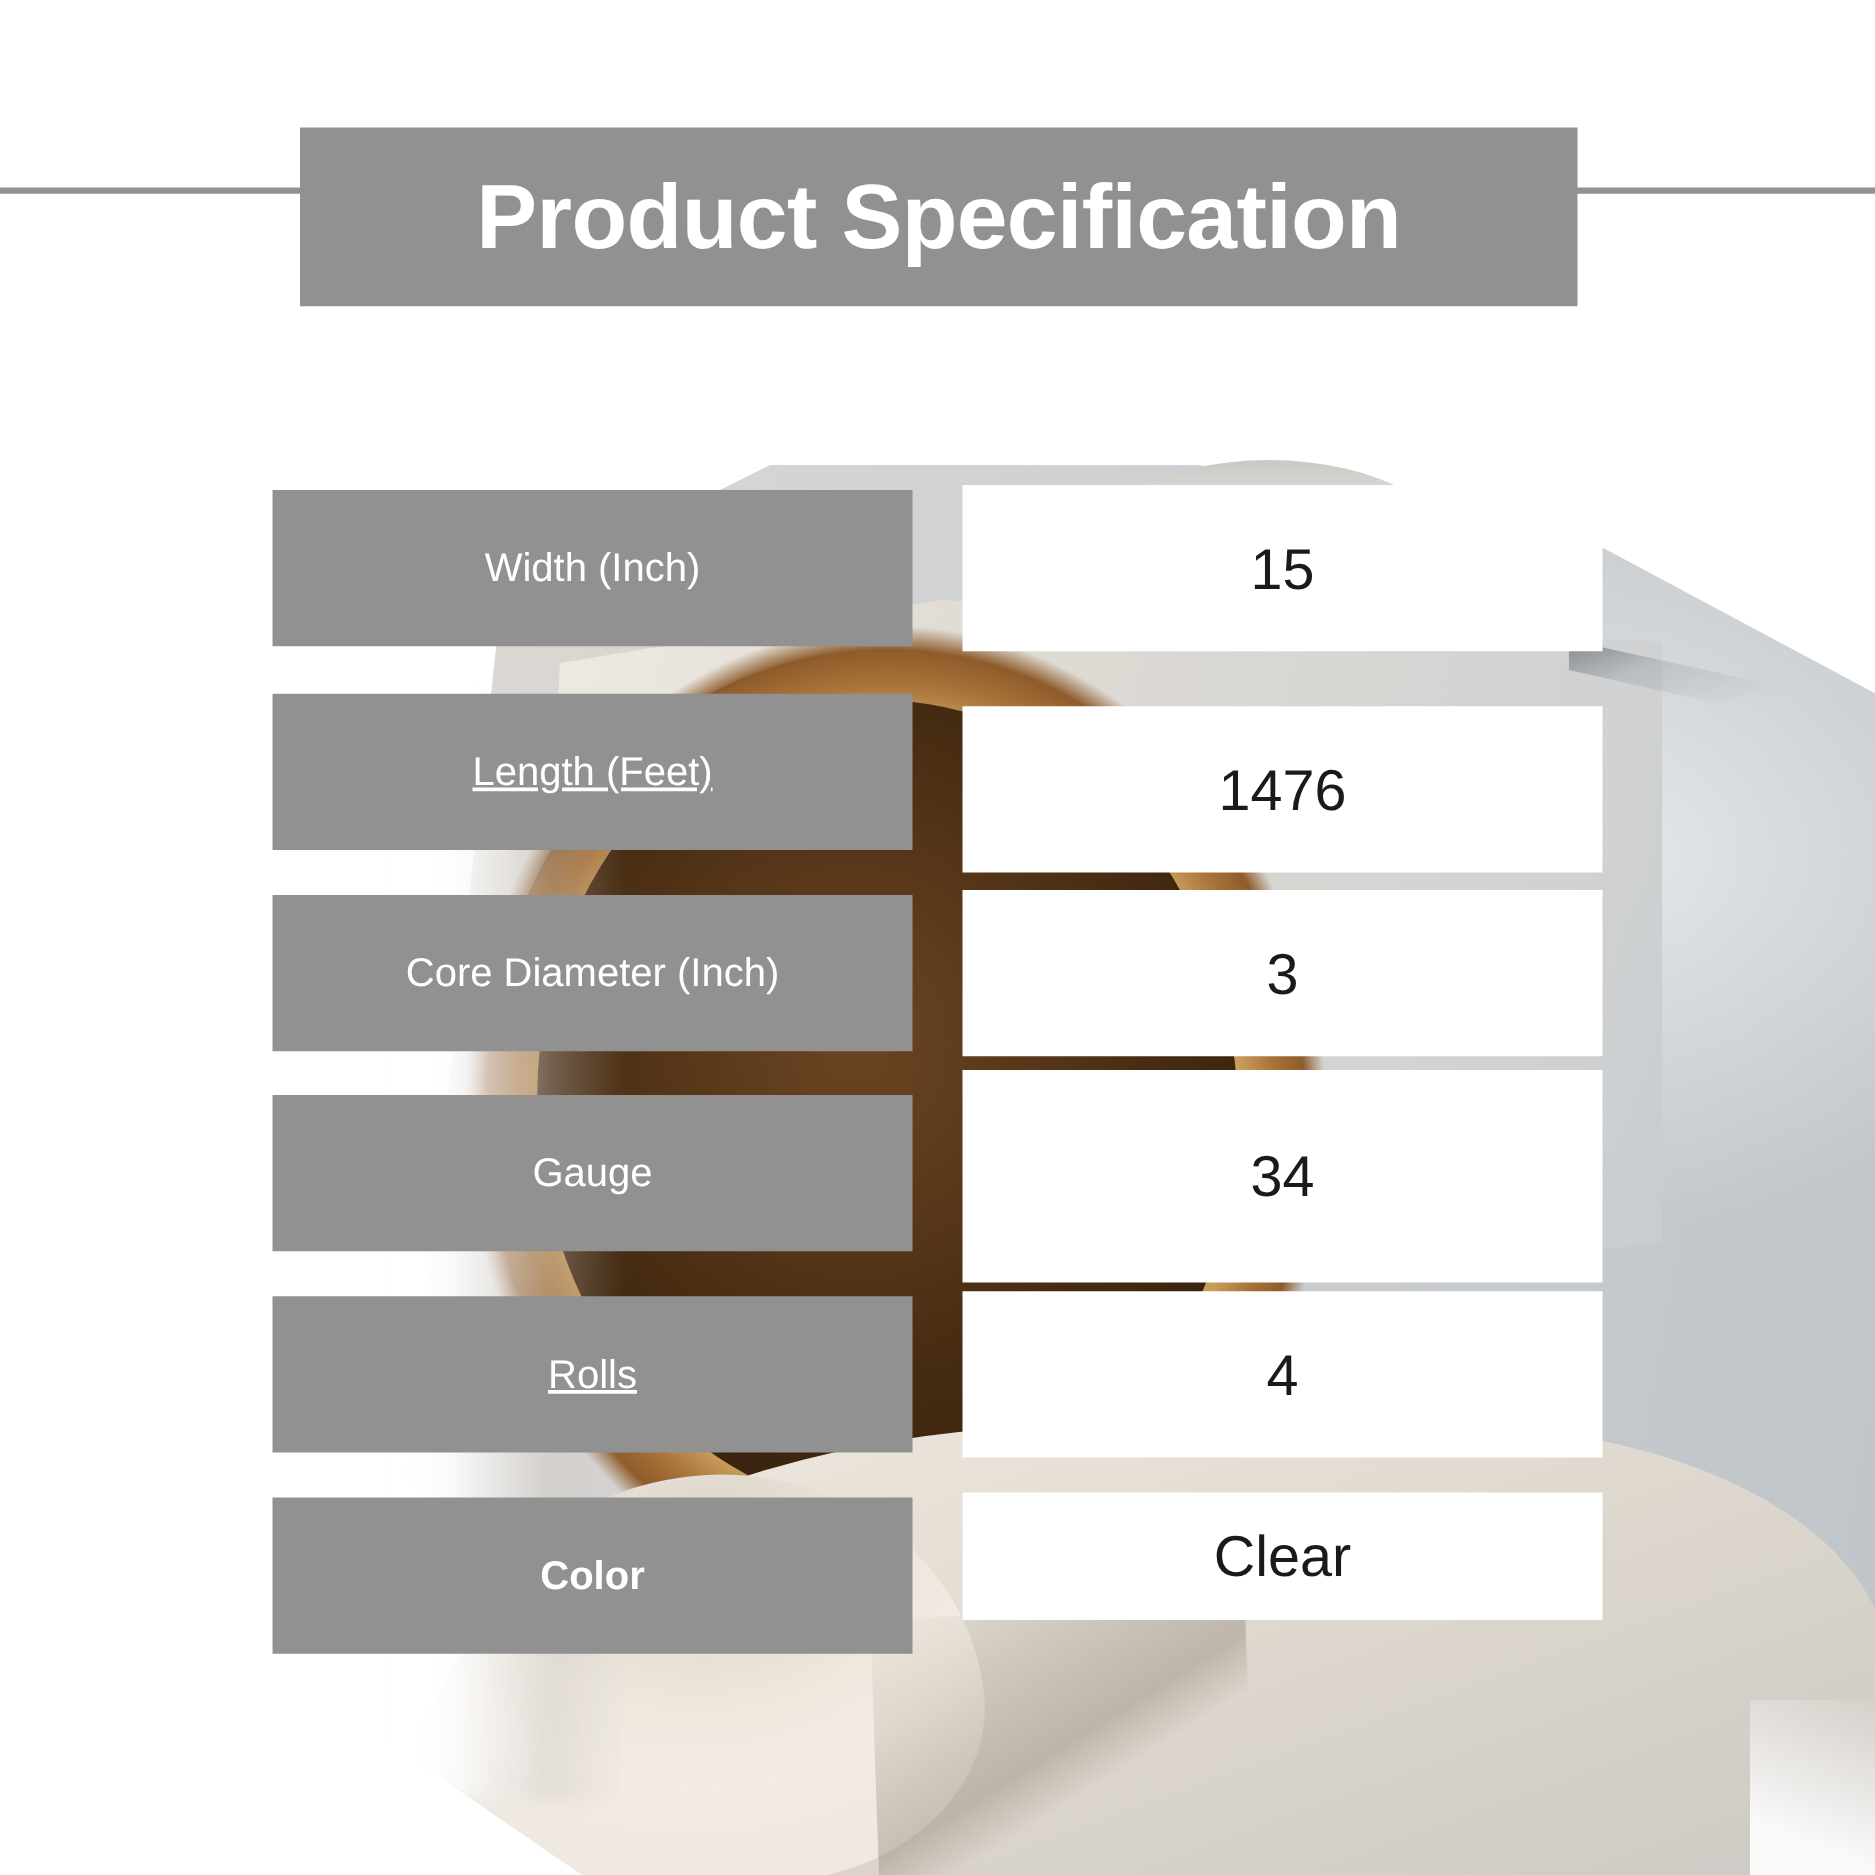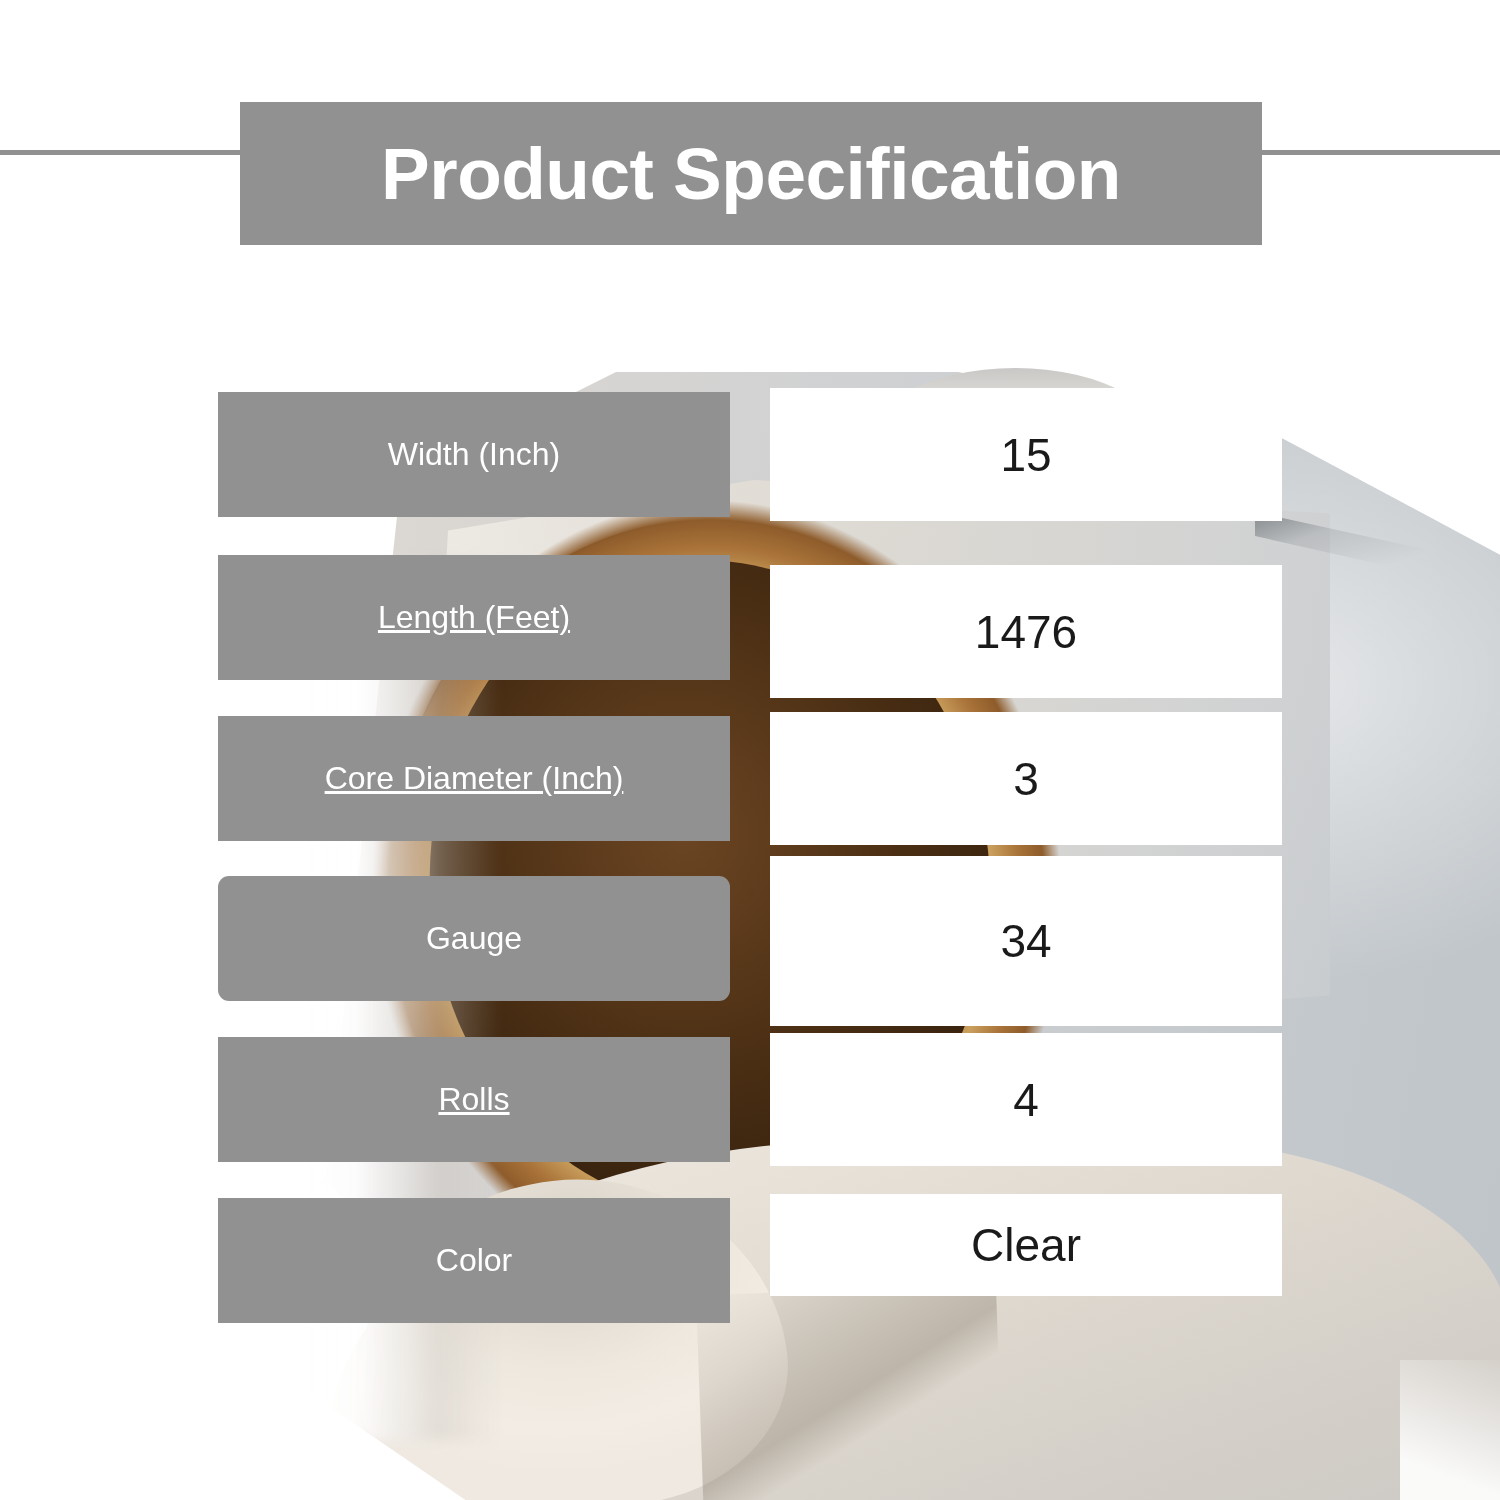--- a/index.html
+++ b/index.html
@@ -331,33 +331,33 @@
       <div class="spec-label" style="top:392px;height:125px;">Width (Inch)</div>
       <div class="spec-value" style="top:388px;height:133px;text-align:center;">15</div>
     </div>
 
     <div class="spec-row">
       <div class="spec-label" style="top:555px;height:125px;text-decoration:underline;">Length (Feet)</div>
       <div class="spec-value" style="top:550px;height:133px;margin-top:15px;">1476</div>
     </div>
 
     <div class="spec-row">
-      <div class="spec-label" style="top:716px;height:125px;text-decoration:underline;">Core Diameter (Inch)</div>
+      <div class="spec-label" style="top:716px;height:125px;">Core Diameter (Inch)</div>
       <div class="spec-value" style="top:712px;height:133px;">3</div>
     </div>
 
     <div class="spec-row">
-      <div class="spec-label" style="top:876px;height:125px;border-radius:11px;">Gauge</div>
+      <div class="spec-label" style="top:876px;height:125px;">Gauge</div>
       <div class="spec-value" style="top:824px;height:170px;margin-top:32px;">34</div>
     </div>
 
     <div class="spec-row">
       <div class="spec-label" style="top:1037px;height:125px;text-decoration:underline;">Rolls</div>
       <div class="spec-value" style="top:1033px;height:133px;">4</div>
     </div>
 
     <div class="spec-row">
-      <div class="spec-label" style="top:1198px;height:125px;">Color</div>
+      <div class="spec-label" style="top:1198px;height:125px;font-weight:bold;">Color</div>
       <div class="spec-value" style="top:1194px;height:102px;">Clear</div>
     </div>
 
   </div>
 </div>
 
 </body></html>

